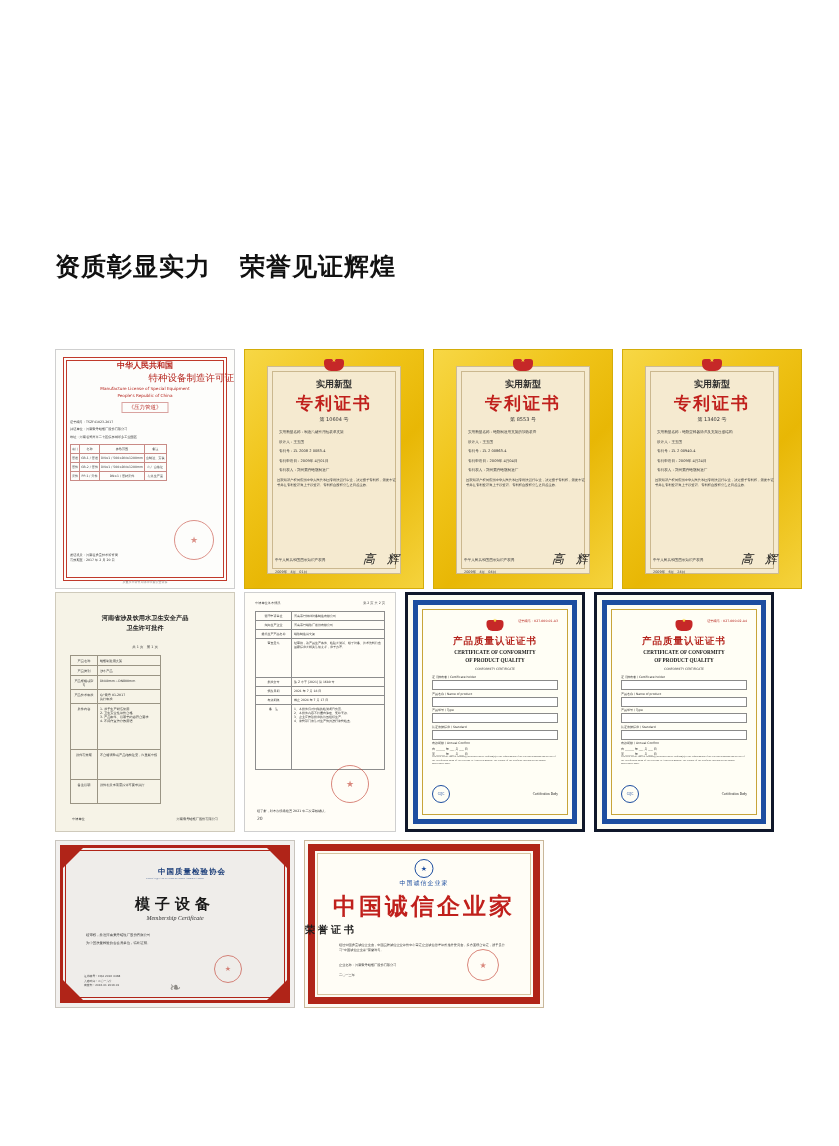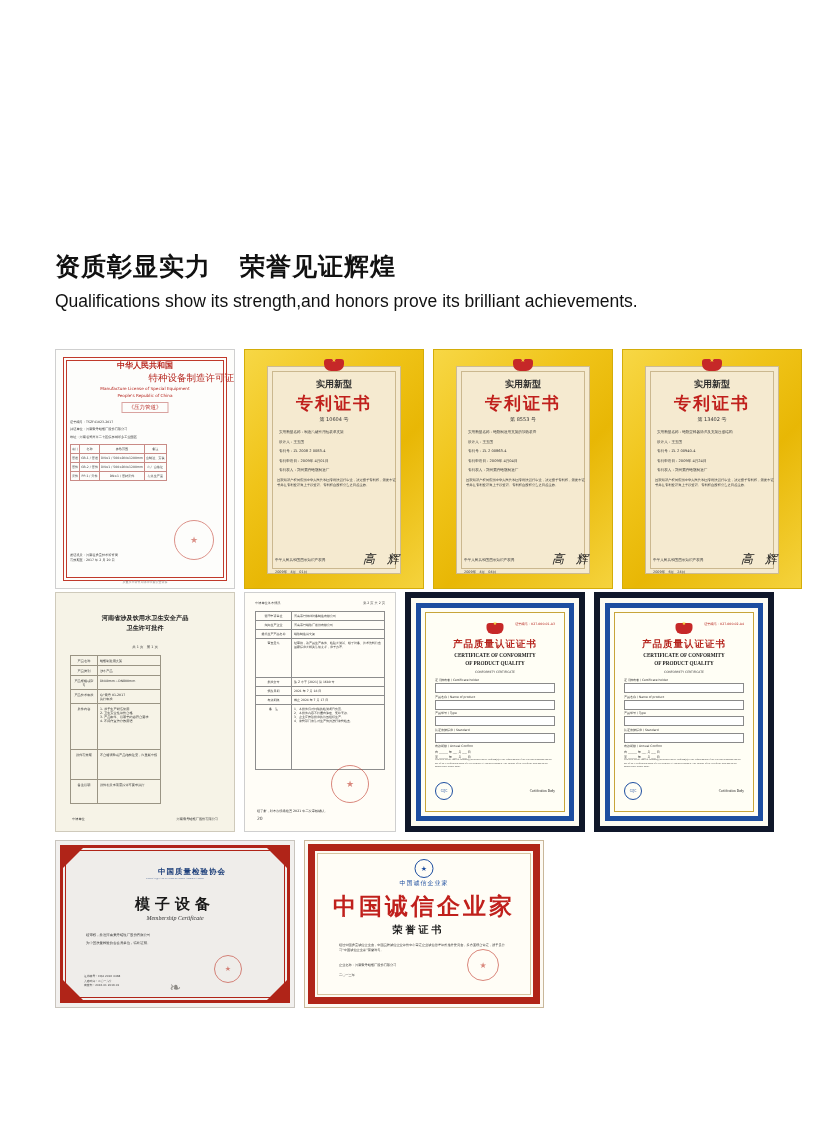--- a/index.html
+++ b/index.html
@@ -91,21 +91,21 @@
   .c-prod .hdr{position:absolute;top:8px;left:10px;right:10px;display:flex;justify-content:space-between;font-size:3.2px;color:#444;font-family:"DejaVu Sans",sans-serif;}
   .c-prod table{position:absolute;top:18px;left:10px;right:10px;border-collapse:collapse;}
   .c-prod td{border:1px solid #8d8d8d;font-size:3px;color:#333;padding:2px 2px;font-family:"DejaVu Sans",sans-serif;vertical-align:top;}
   .c-prod td.k{width:28%;text-align:center;}
   .c-prod .stamp{position:absolute;right:26px;bottom:28px;width:36px;height:36px;border:1px solid #c0392b;border-radius:50%;opacity:.6;}
   .c-prod .stamp::after{content:"★";position:absolute;left:50%;top:50%;transform:translate(-50%,-50%);color:#c0392b;font-size:9px;}
   .c-prod .sig{position:absolute;left:12px;bottom:18px;font-size:3.2px;color:#333;font-family:"DejaVu Sans",sans-serif;}
   .c-prod .sig2{position:absolute;left:12px;bottom:10px;font-size:4.5px;color:#444;font-family:"DejaVu Sans",sans-serif;}
 
   
-  .c-conf{width:180px;height:240px;background:#fdfcf2;border:6px solid #0f172a;}
+  .c-conf{width:180px;height:240px;background:#fdfcf2;border:3px solid #0f172a;}
   .c-conf .frame{position:absolute;left:5px;top:5px;right:5px;bottom:5px;
     border:5px solid #1d4ea0;
     background:#fffef5;}
   .c-conf .frame2{position:absolute;left:4px;top:4px;right:4px;bottom:4px;border:1px solid #c8a53a;}
   .c-conf .emblem{position:absolute;left:50%;top:12px;transform:translateX(-50%);width:17px;height:15px;}
   .c-conf .emblem .e1{position:absolute;left:0;top:3px;width:17px;height:11px;background:#c62828;border-radius:3px 3px 6px 6px;}
   .c-conf .emblem .e2{position:absolute;left:50%;top:0;transform:translateX(-50%);color:#f5d33d;font-size:5px;}
   .c-conf .cno{position:absolute;top:14px;right:14px;font-size:3.2px;color:#b5231c;font-family:"DejaVu Sans",sans-serif;}
   .c-conf .t-cn{position:absolute;top:30px;left:0;right:0;text-align:center;font-size:9.5px;font-weight:bold;color:#b5231c;letter-spacing:1px;font-family:"DejaVu Sans",sans-serif;}
   .c-conf .t-en1{position:absolute;top:44px;left:0;right:0;text-align:center;font-size:5.2px;font-weight:bold;color:#1a1a1a;font-family:"Liberation Serif",serif;}
@@ -143,21 +143,21 @@
   .c-mem .orn{position:absolute;left:50%;bottom:12px;transform:translateX(-50%);font-size:14px;color:#8d8a85;}
 
   
   .c-ent{width:240px;height:168px;background:#fdfaf3;border:1px solid #c9b79a;}
   .c-ent .redframe{position:absolute;left:3px;top:3px;right:3px;bottom:3px;border:7px solid #b02418;}
   .c-ent .inner{position:absolute;left:12px;top:12px;right:12px;bottom:12px;background:#fffdf6;border:1px solid #d6c39f;}
   .c-ent .seal{position:absolute;left:50%;top:18px;transform:translateX(-50%);width:17px;height:17px;border:1px solid #1d4ea0;border-radius:50%;}
   .c-ent .seal::after{content:"★";position:absolute;left:50%;top:50%;transform:translate(-50%,-50%);color:#1d4ea0;font-size:7px;}
   .c-ent .assoc{position:absolute;top:38px;left:0;right:0;text-align:center;font-size:6px;color:#1d4ea0;letter-spacing:1px;font-family:"DejaVu Sans",sans-serif;}
   .c-ent .ttl{position:absolute;top:50px;left:0;right:0;text-align:center;font-size:23px;font-weight:bold;color:#c0201c;letter-spacing:3px;font-family:"DejaVu Sans",sans-serif;}
-  .c-ent .sub{position:absolute;top:82px;left:0;right:11px;text-align:center;font-size:10px;font-weight:bold;color:#1a1a1a;letter-spacing:3px;font-family:"DejaVu Sans",sans-serif;}
+  .c-ent .sub{position:absolute;top:82px;left:0;right:11px;text-align:left;font-size:10px;font-weight:bold;color:#1a1a1a;letter-spacing:3px;font-family:"DejaVu Sans",sans-serif;}
   .c-ent .p{position:absolute;left:34px;right:34px;font-size:3.2px;line-height:1.6;color:#333;font-family:"DejaVu Sans",sans-serif;}
   .c-ent .p1{top:102px;}
   .c-ent .who{position:absolute;left:34px;top:122px;font-size:3.2px;color:#333;font-family:"DejaVu Sans",sans-serif;}
   .c-ent .date{position:absolute;left:34px;top:132px;font-size:3.2px;color:#333;font-family:"DejaVu Sans",sans-serif;}
   .c-ent .stamp{position:absolute;right:44px;bottom:26px;width:30px;height:30px;border:1.2px solid #c0392b;border-radius:50%;opacity:.6;}
   .c-ent .stamp::after{content:"★";position:absolute;left:50%;top:50%;transform:translate(-50%,-50%);color:#c0392b;font-size:8px;}
 
   
   .c-gold{width:240px;height:168px;
     background:linear-gradient(160deg,#e3c25a 0%,#d9b441 30%,#cda32f 65%,#dcb94d 100%);
@@ -169,21 +169,20 @@
   .c-gold .bank{position:absolute;left:0;right:0;top:120px;text-align:center;font-size:11px;color:#1d1d1d;letter-spacing:1px;font-family:"DejaVu Sans",sans-serif;}
   .c-gold .year{position:absolute;left:0;right:0;top:142px;text-align:center;font-size:9px;color:#1d1d1d;letter-spacing:2px;font-family:"DejaVu Sans",sans-serif;}
 </style>
 </head>
 <body>
 
 <div class="page">
 
   <div class="heading-block">
     <div class="heading-cn">资质彰显实力   荣誉见证辉煌</div>
-    <div class="heading-en">Qualifications show its strength,and honors prove its brilliant achievements.</div>
   </div>
 
   <div class="row row1">
 
     <div class="cert c-white">
       <div class="inner">
           <div class="inner2"></div>
         </div>
       <div class="title1">中华人民共和国</div>
       <div class="title2">特种设备制造许可证</div>

